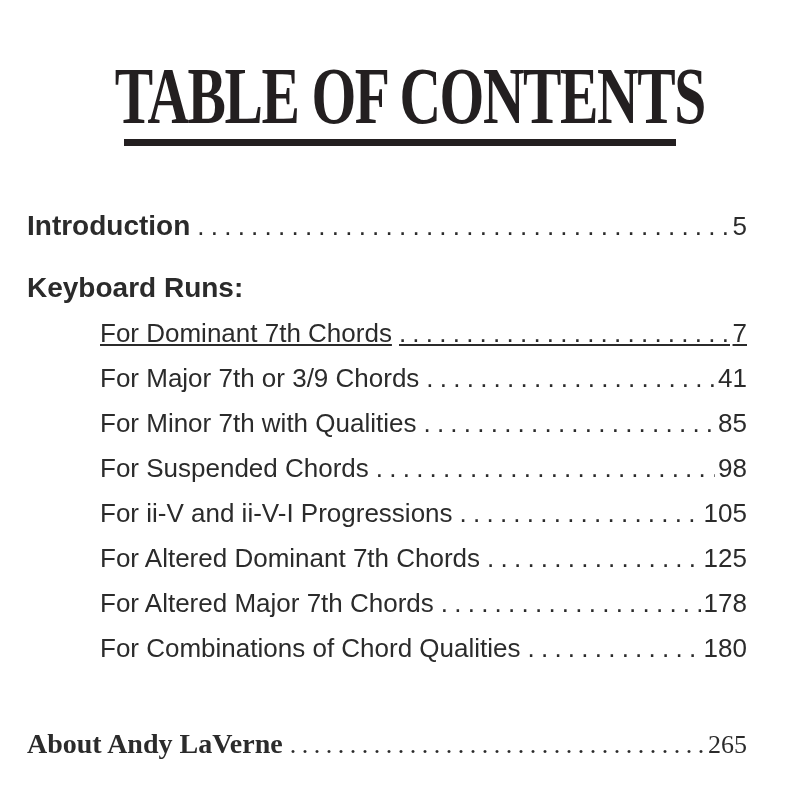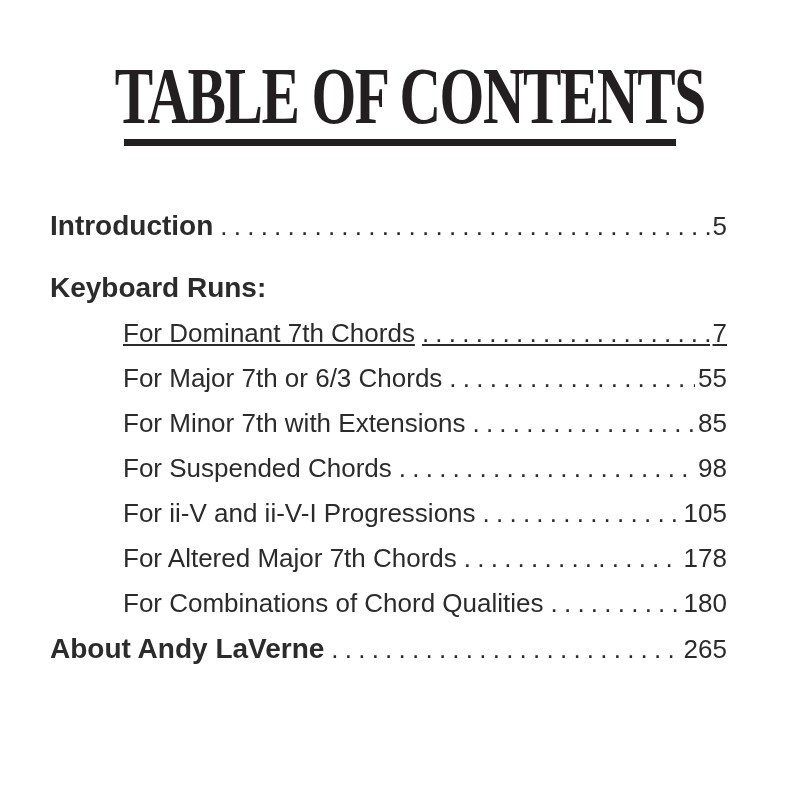--- a/index.html
+++ b/index.html
@@ -33,22 +33,21 @@
   .title-underline {
     width: 552px;
     height: 7px;
     background: #231f20;
     margin: 3px auto 0 auto;
   }
   
   .toc {
     margin-top: 66px;
     padding-left: 27px;
-    padding-right: 73px;
-    margin-left: 23px;
+    padding-right: 53px;
   }
   .row {
     display: flex;
     align-items: baseline;
   }
   .row--section {
     font-weight: 700;
     font-size: 28px;
     line-height: 28px;
   }
@@ -108,43 +107,48 @@
 
     </div>
 
     <div class="row row--sub">
       <span class="label">For Dominant 7th Chords</span>
       <span class="dots"></span>
       <span class="page-num">7</span>
     </div>
 
     <div class="row row--sub">
-      <span class="label">For Major 7th or 6/3 Chords</span>
+      <span class="label">For Major 7th or 3/9 Chords</span>
       <span class="dots"></span>
-      <span class="page-num">55</span>
+      <span class="page-num">41</span>
     </div>
 
     <div class="row row--sub">
-      <span class="label">For Minor 7th with Extensions</span>
+      <span class="label">For Minor 7th with Qualities</span>
       <span class="dots"></span>
       <span class="page-num">85</span>
     </div>
 
     <div class="row row--sub">
       <span class="label">For Suspended Chords</span>
       <span class="dots"></span>
       <span class="page-num">98</span>
     </div>
 
     <div class="row row--sub">
       <span class="label">For ii-V and ii-V-I Progressions</span>
       <span class="dots"></span>
       <span class="page-num">105</span>
     </div>
 
+    <div class="row row--sub">
+      <span class="label">For Altered Dominant 7th Chords</span>
+      <span class="dots"></span>
+      <span class="page-num">125</span>
+    </div>
 
     <div class="row row--sub">
       <span class="label">For Altered Major 7th Chords</span>
       <span class="dots"></span>
       <span class="page-num">178</span>
     </div>
 
     <div class="row row--sub">
       <span class="label">For Combinations of Chord Qualities</span>
       <span class="dots"></span>

